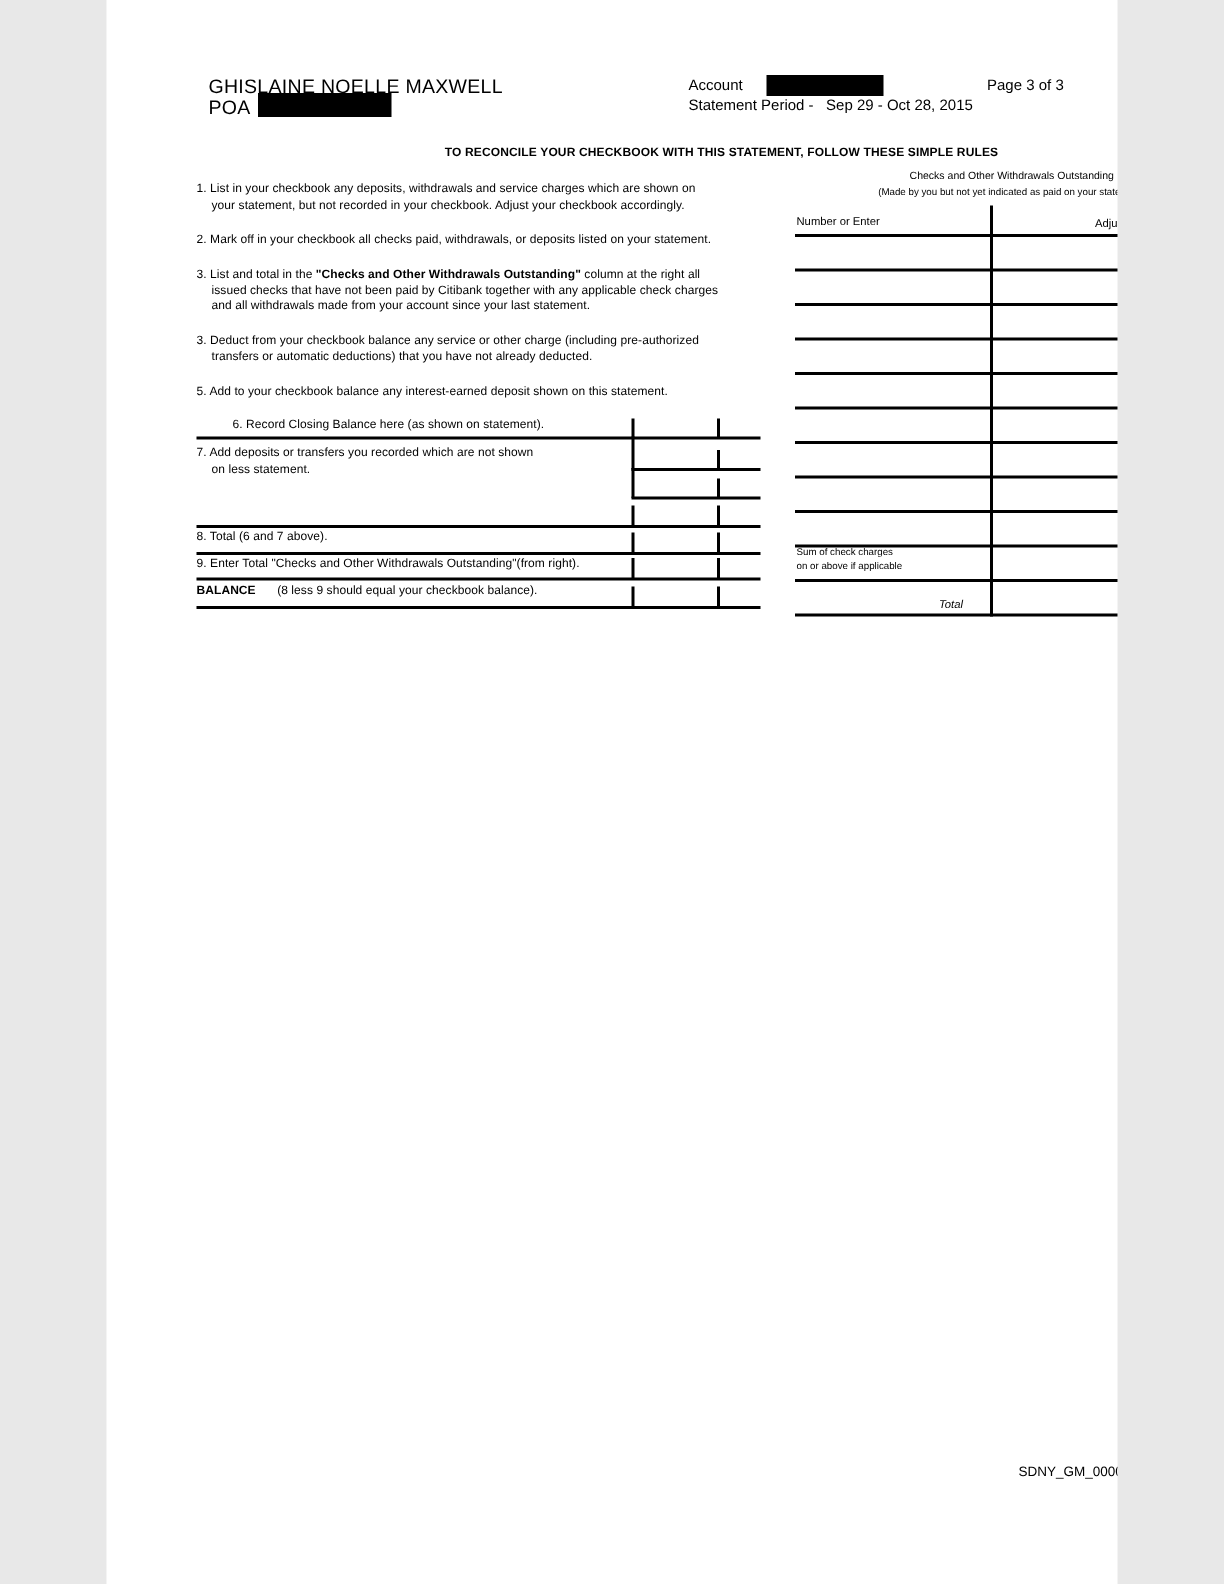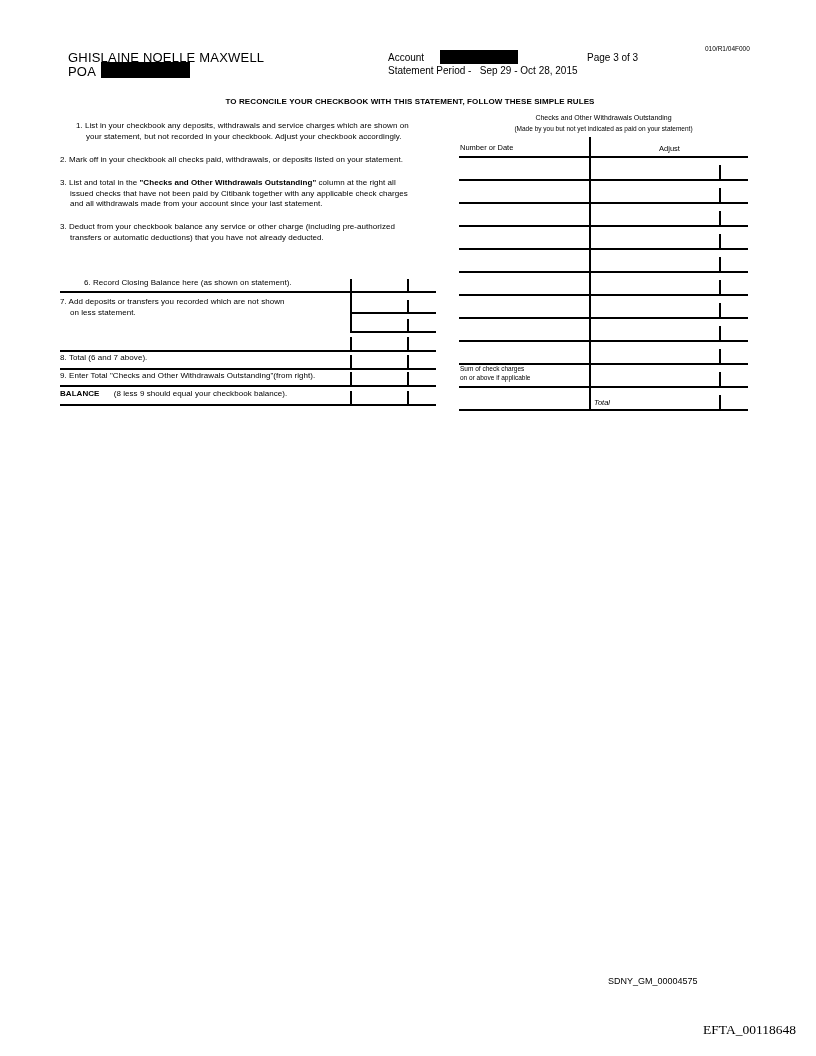--- a/index.html
+++ b/index.html
@@ -1,17 +1,17 @@
 <!DOCTYPE html>
 <html><head>
 <meta charset="utf-8">
 <style>
   html,body{margin:0;padding:0;background:#e8e8e8;}
   #page{
-    position:relative;width:816px;height:1056px;background:#ffffff;
+    position:relative;width:674px;height:1056px;background:#ffffff;
     font-family:"Liberation Sans","DejaVu Sans",sans-serif;color:#000;
     margin:0 auto;overflow:hidden;
   }
   .abs{position:absolute;}
   .hline{position:absolute;height:2px;background:#000;}
   .vline{position:absolute;width:2px;background:#000;}
   .redact{position:absolute;background:#000;}
   .hdr-name{font-size:13px;line-height:13px;letter-spacing:.2px;}
   .hdr-mid{font-size:10px;line-height:12px;}
   .formcode{font-size:6.5px;}
@@ -38,38 +38,39 @@
 
   <div class="abs hdr-mid" style="left:388px;top:52px;">Account</div>
   <div class="redact" style="left:440px;top:50px;width:78px;height:14px;"></div>
   <div class="abs hdr-mid" style="left:587px;top:52px;">Page 3 of 3</div>
   <div class="abs hdr-mid pre" style="left:388px;top:65px;">Statement Period -   Sep 29 - Oct 28, 2015</div>
 
   <div class="abs formcode" style="left:705px;top:45px;">010/R1/04F000</div>
 
   <div class="abs doc-title" style="left:60px;top:97px;width:700px;">TO RECONCILE YOUR CHECKBOOK WITH THIS STATEMENT, FOLLOW THESE SIMPLE RULES</div>
 
-  <div class="abs instr" style="left:60px;top:121px;width:390px;margin-left:16px;">
+  <div class="abs instr" style="left:60px;top:121px;width:390px;">
     <span>1. List in your checkbook any deposits, withdrawals and service charges which are shown on</span><br>
     <span>your statement, but not recorded in your checkbook. Adjust your checkbook accordingly.</span>
   </div>
 
   <div class="abs instr" style="left:60px;top:155px;width:390px;">2. Mark off in your checkbook all checks paid, withdrawals, or deposits listed on your statement.</div>
 
   <div class="abs instr" style="left:60px;top:178px;width:390px;">
     <span>3. List and total in the </span><span class="b">"Checks and Other Withdrawals Outstanding"</span><span> column at the right all</span><br>
     <span>issued checks that have not been paid by Citibank together with any applicable check charges</span><br>
     <span>and all withdrawals made from your account since your last statement.</span>
   </div>
 
   <div class="abs instr" style="left:60px;top:222px;width:390px;">
     <span>3. Deduct from your checkbook balance any service or other charge (including pre-authorized</span><br>
     <span>transfers or automatic deductions) that you have not already deducted.</span>
   </div>
 
+  <div class="abs instr" style="left:60px;top:256px;width:390px;">5. Add to your checkbook balance any interest-earned deposit shown on this statement.</div>
 
   <div class="abs instr" style="left:60px;top:278px;width:285px;margin-left:24px;">6. Record Closing Balance here (as shown on statement).</div>
 
   <div class="abs instr" style="left:60px;top:297px;width:285px;">
     <span>7. Add deposits or transfers you recorded which are not shown</span><br>
     <span>on less statement.</span>
   </div>
 
   <div class="abs instr" style="left:60px;top:353px;width:285px;">8. Total (6 and 7 above).</div>
 
@@ -101,21 +102,21 @@
   <div class="vline" style="left:407px;top:300px;height:13px;"></div>
   <div class="vline" style="left:407px;top:319px;height:13px;"></div>
   <div class="vline" style="left:407px;top:337px;height:14px;"></div>
   <div class="vline" style="left:407px;top:355px;height:14px;"></div>
   <div class="vline" style="left:407px;top:372px;height:14px;"></div>
   <div class="vline" style="left:407px;top:391px;height:14px;"></div>
 
   <div class="abs tbl-title" style="left:459px;top:113px;width:289px;">Checks and Other Withdrawals Outstanding</div>
   <div class="abs tbl-sub" style="left:449px;top:124px;width:309px;">(Made by you but not yet indicated as paid on your statement)</div>
 
-  <div class="abs colhdr" style="left:460px;top:143px;">Number or Date</div>
+  <div class="abs colhdr" style="left:460px;top:143px;">Number or Enter</div>
   <div class="abs colhdr" style="left:591px;top:144px;width:157px;text-align:center;">Adjust</div>
 
   <div class="hline" style="left:459px;top:156px;width:289px;"></div>
   <div class="hline" style="left:459px;top:179px;width:289px;"></div>
   <div class="hline" style="left:459px;top:202px;width:289px;"></div>
   <div class="hline" style="left:459px;top:225px;width:289px;"></div>
   <div class="hline" style="left:459px;top:248px;width:289px;"></div>
   <div class="hline" style="left:459px;top:271px;width:289px;"></div>
   <div class="hline" style="left:459px;top:294px;width:289px;"></div>
   <div class="hline" style="left:459px;top:317px;width:289px;"></div>
@@ -135,18 +136,18 @@
   <div class="vline" style="left:719px;top:303px;height:14px;"></div>
   <div class="vline" style="left:719px;top:326px;height:14px;"></div>
   <div class="vline" style="left:719px;top:349px;height:14px;"></div>
   <div class="vline" style="left:719px;top:372px;height:14px;"></div>
   <div class="vline" style="left:719px;top:395px;height:14px;"></div>
 
   <div class="abs small-lbl" style="left:460px;top:365px;width:126px;">
     <span>Sum of check charges</span><br>
     <span>on or above if applicable</span>
   </div>
-  <div class="abs total-lbl" style="left:484px;top:398px;width:126px;font-style:italic;">Total</div>
+  <div class="abs total-lbl" style="left:445px;top:398px;width:126px;font-style:italic;">Total</div>
 
   <div class="abs bates-sans" style="left:608px;top:976px;">SDNY_GM_00004575</div>
   <div class="abs bates-serif" style="left:703px;top:1022px;">EFTA_00118648</div>
 
 </div>
 
 </body></html>

